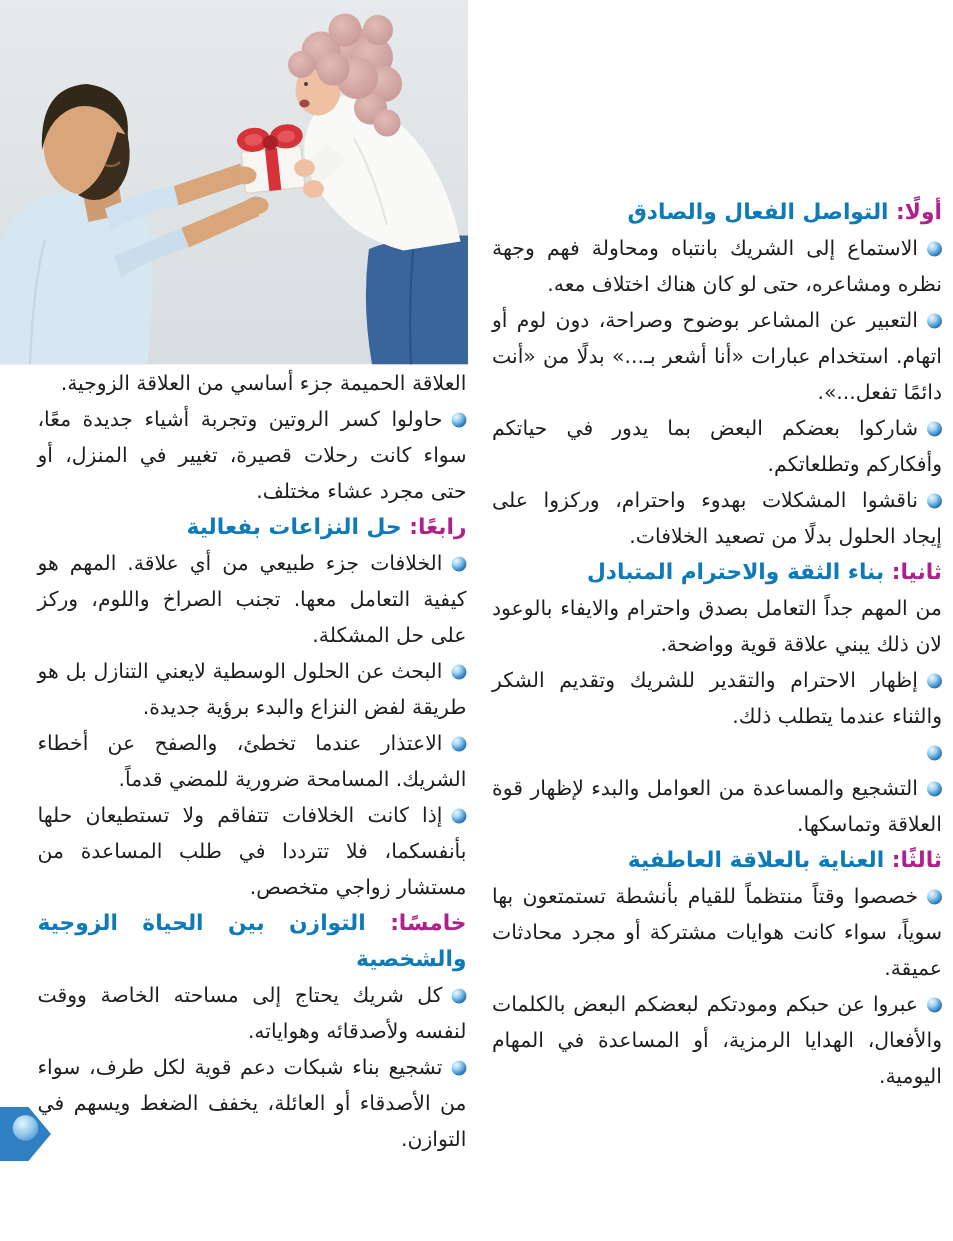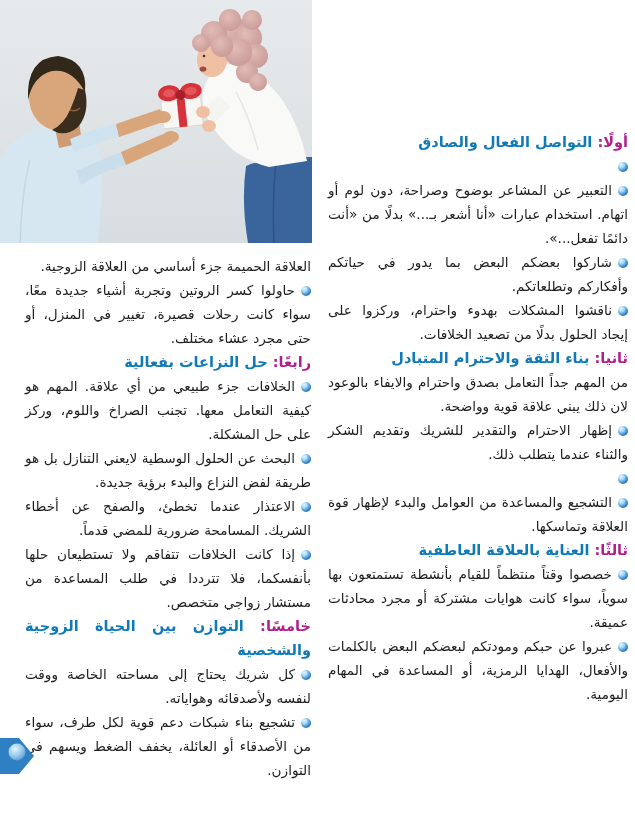--- a/index.html
+++ b/index.html
@@ -7,21 +7,21 @@
     position:relative; width:635px; height:827px; background:#ffffff;
     overflow:hidden; direction:rtl;
     font-family:"DejaVu Sans", sans-serif;
     -webkit-font-smoothing:antialiased;
   }
   .photo { position:absolute; top:0; left:0; width:312px; height:243px; }
   .photo svg { display:block; width:312px; height:243px; }
 
   .col { position:absolute; color:#1d1d1d; font-size:13.6px; line-height:24px; text-align:justify; }
   .col-right { top:130px; right:7px;   width:300px; }
-  .col-left  { top:254px; right:324px; width:286px; }
+  .col-left  { top:244px; right:324px; width:286px; }
 
   p, h3 { margin:0; padding:0; }
   .h { font-size:14.5px; font-weight:bold; line-height:24px; text-align:justify; }
   .h .ord { color:var(--ordinal,#b1208a); }
   .h .ttl { color:var(--heading,#0f7ab8); }
 
   .b  { }
   .dot {
     display:inline-block; width:10px; height:10px; border-radius:50%;
     margin-left:6px; vertical-align:-1px;
@@ -105,21 +105,21 @@
 
       <ellipse cx="163" cy="117" rx="8" ry="6" fill="#d9a57b"></ellipse>
       <ellipse cx="171" cy="137" rx="8" ry="6" fill="#d9a57b"></ellipse>
       <ellipse cx="203" cy="112" rx="7" ry="6" fill="#efc0a2"></ellipse>
       <ellipse cx="209" cy="126" rx="7" ry="6" fill="#efc0a2"></ellipse>
     </svg>
   </div>
 
   <div class="col col-right">
     <h3 class="h"><span class="ord">أولًا:</span> <span class="ttl">التواصل الفعال والصادق</span></h3>
-    <p class="b"><span class="dot"></span></p>
+    <p class="b"><span class="dot"></span><span>الاستماع إلى الشريك بانتباه ومحاولة فهم وجهة نظره ومشاعره، حتى لو كان هناك اختلاف معه.</span></p>
     <p class="b"><span class="dot"></span><span>التعبير عن المشاعر بوضوح وصراحة، دون لوم أو اتهام. استخدام عبارات «أنا أشعر بـ...» بدلًا من «أنت دائمًا تفعل...».</span></p>
     <p class="b"><span class="dot"></span><span>شاركوا بعضكم البعض بما يدور في حياتكم وأفكاركم وتطلعاتكم.</span></p>
     <p class="b"><span class="dot"></span><span>ناقشوا المشكلات بهدوء واحترام، وركزوا على إيجاد الحلول بدلًا من تصعيد الخلافات.</span></p>
     <h3 class="h"><span class="ord">ثانيا:</span> <span class="ttl">بناء الثقة والاحترام المتبادل</span></h3>
     <p class="plain">من المهم جداً التعامل بصدق واحترام والايفاء بالوعود لان ذلك يبني علاقة قوية وواضحة.</p>
     <p class="b"><span class="dot"></span><span>إظهار الاحترام والتقدير للشريك وتقديم الشكر والثناء عندما يتطلب ذلك.</span></p>
     <p class="b"><span class="dot"></span></p>
     <p class="b"><span class="dot"></span><span>التشجيع والمساعدة من العوامل والبدء لإظهار قوة العلاقة وتماسكها.</span></p>
     <h3 class="h"><span class="ord">ثالثًا:</span> <span class="ttl">العناية بالعلاقة العاطفية</span></h3>
     <p class="b"><span class="dot"></span><span>خصصوا وقتاً منتظماً للقيام بأنشطة تستمتعون بها سوياً، سواء كانت هوايات مشتركة أو مجرد محادثات عميقة.</span></p>

